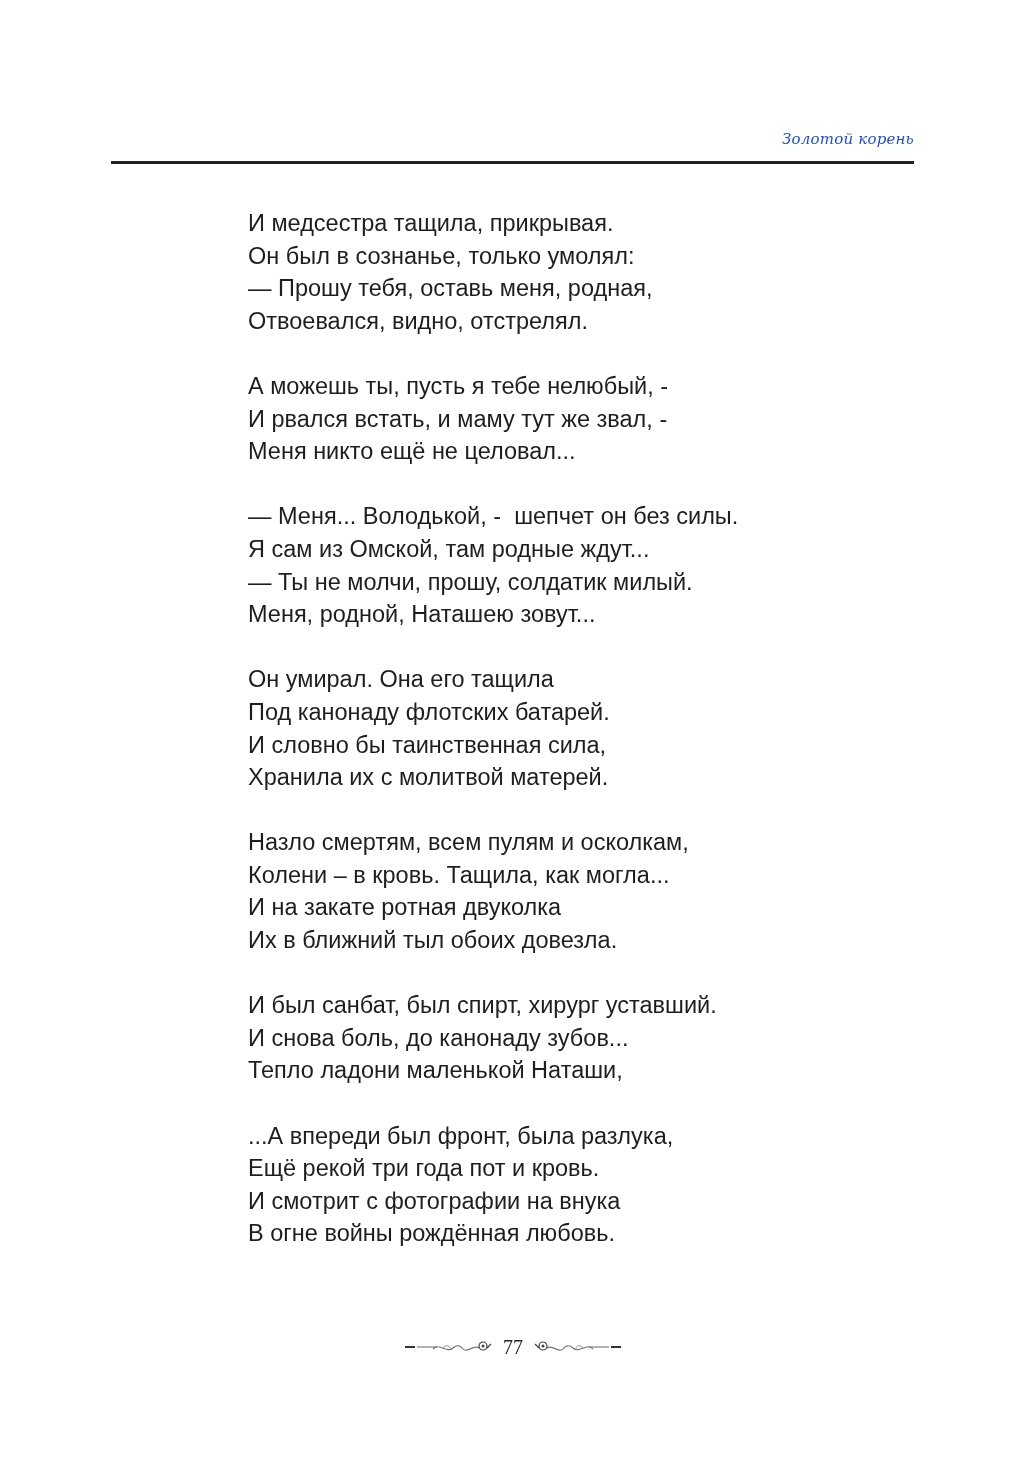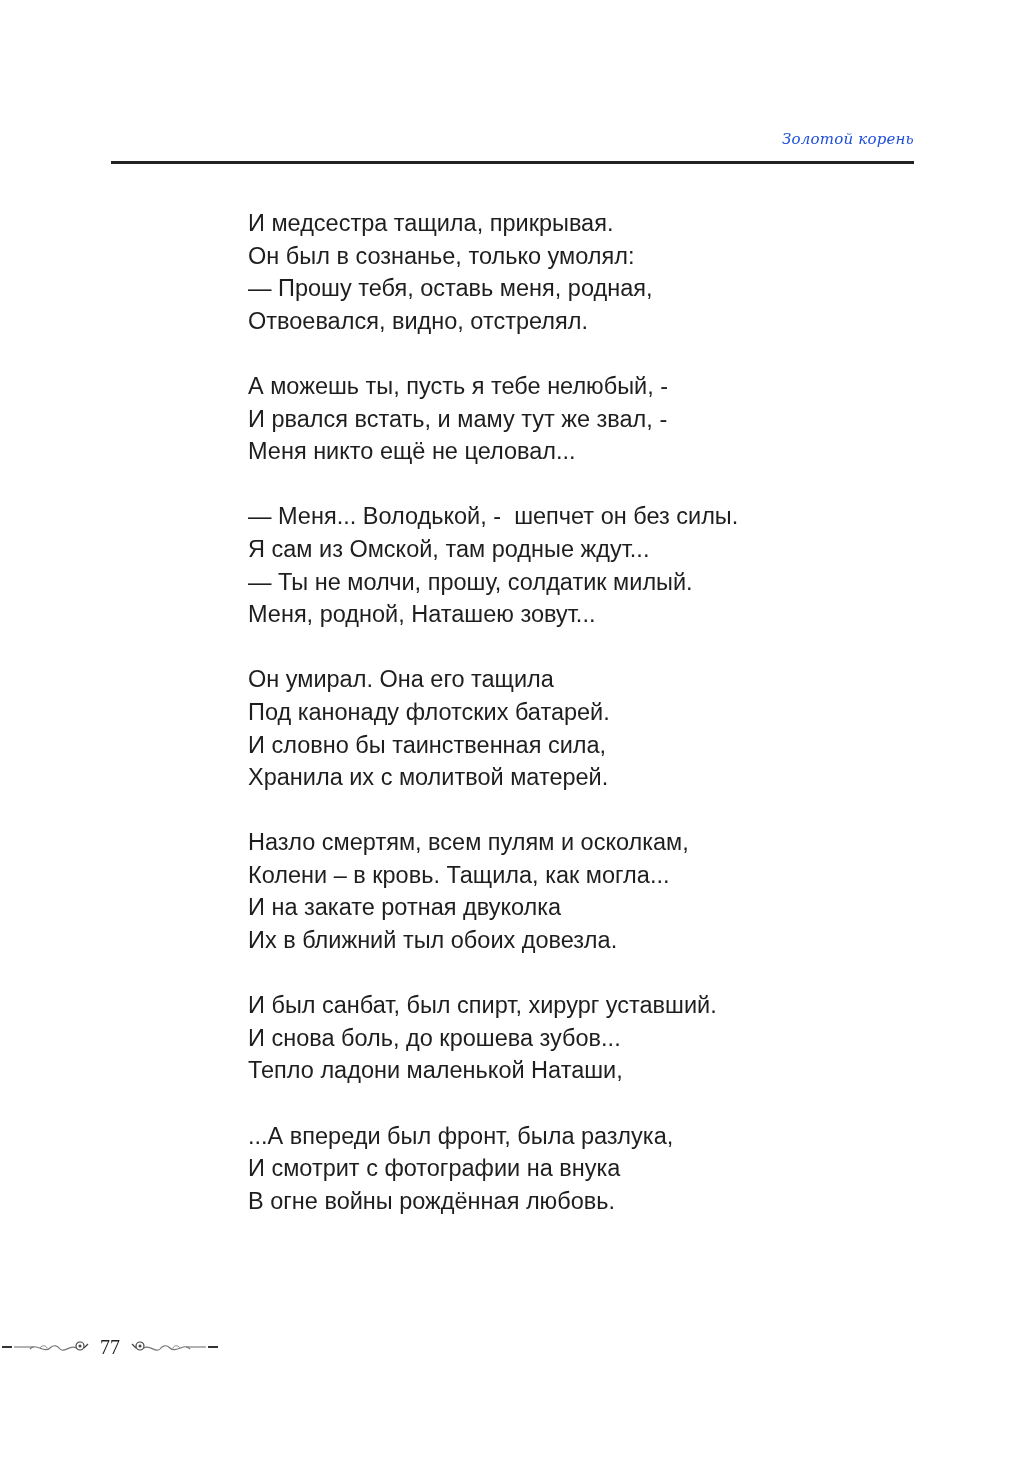--- a/index.html
+++ b/index.html
@@ -51,21 +51,21 @@
       display: block;
       white-space: pre;
     }
     .footer {
       position: absolute;
       left: 0;
       top: 1332px;
       width: 1026px;
       height: 30px;
       display: flex;
-      justify-content: flex-start;
+      justify-content: center;
       align-items: center;
       gap: 8px;
     }
     .page-number {
       font-family: "Liberation Serif", "DejaVu Serif", serif;
       font-size: 20px;
       color: #222;
       line-height: 1;
       padding: 0 2px;
     }
@@ -104,25 +104,26 @@
     <span class="line">Хранила их с молитвой матерей.</span>
   </div>
   <div class="stanza">
     <span class="line">Назло смертям, всем пулям и осколкам,</span>
     <span class="line">Колени – в кровь. Тащила, как могла...</span>
     <span class="line">И на закате ротная двуколка</span>
     <span class="line">Их в ближний тыл обоих довезла.</span>
   </div>
   <div class="stanza">
     <span class="line">И был санбат, был спирт, хирург уставший.</span>
-    <span class="line">И снова боль, до крошева зубов...</span>
+    <span class="line">И снова боль, до канонаду зубов...</span>
     <span class="line">Тепло ладони маленькой Наташи,</span>
   </div>
   <div class="stanza">
     <span class="line">...А впереди был фронт, была разлука,</span>
+    <span class="line">Ещё рекой три года пот и кровь.</span>
     <span class="line">И смотрит с фотографии на внука</span>
     <span class="line">В огне войны рождённая любовь.</span>
   </div>
 </div>
 
 <div class="footer">
   <span class="ornament">
     <svg width="90" height="22" viewBox="0 0 90 22" xmlns="http://www.w3.org/2000/svg">
       <line x1="2" y1="11" x2="12" y2="11" stroke="#333" stroke-width="2"></line>
       <line x1="14" y1="11" x2="34" y2="11" stroke="#999" stroke-width="1.5"></line>

